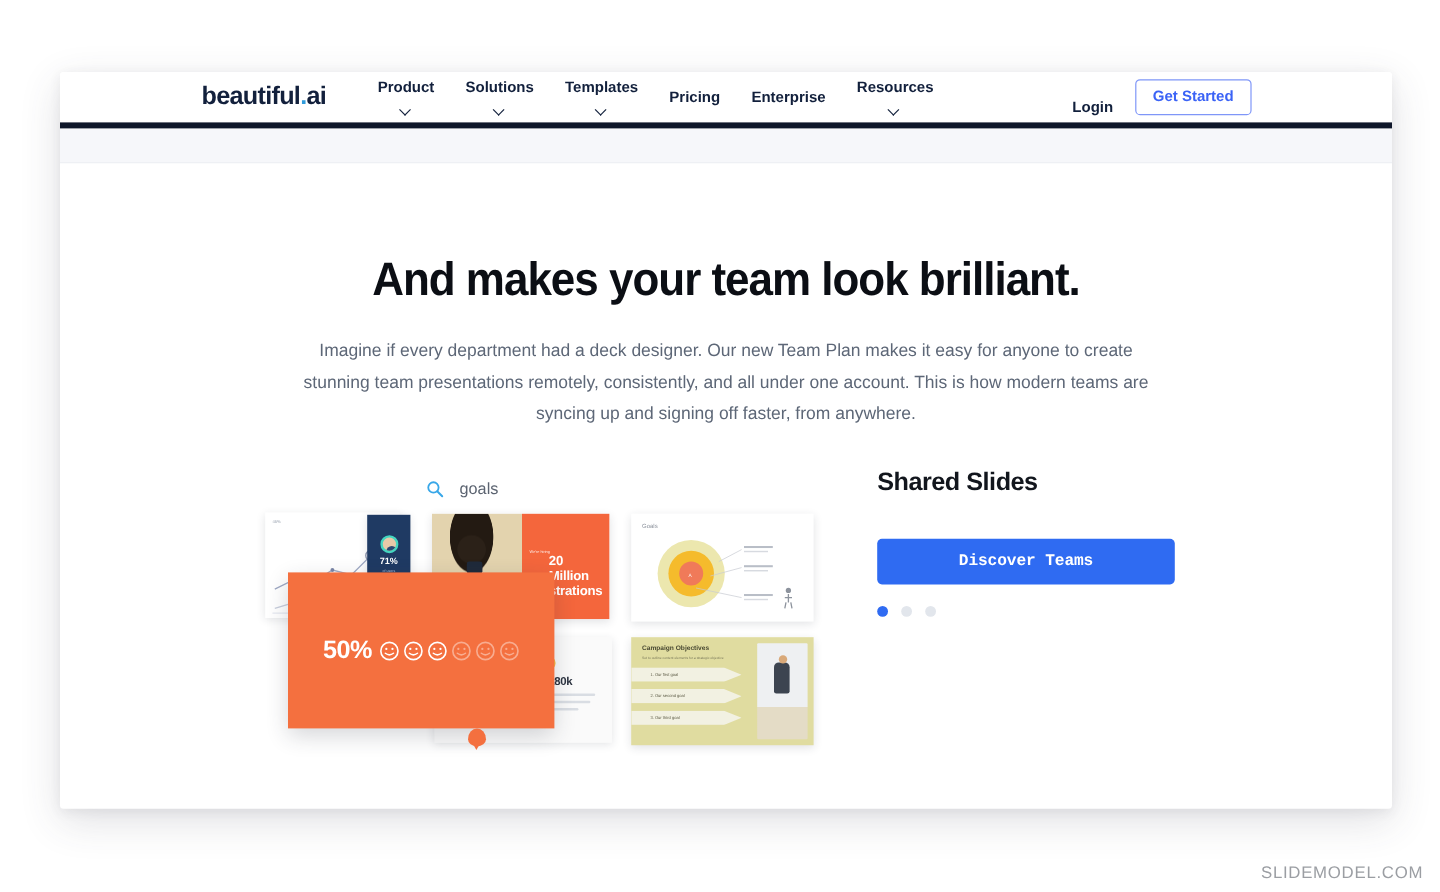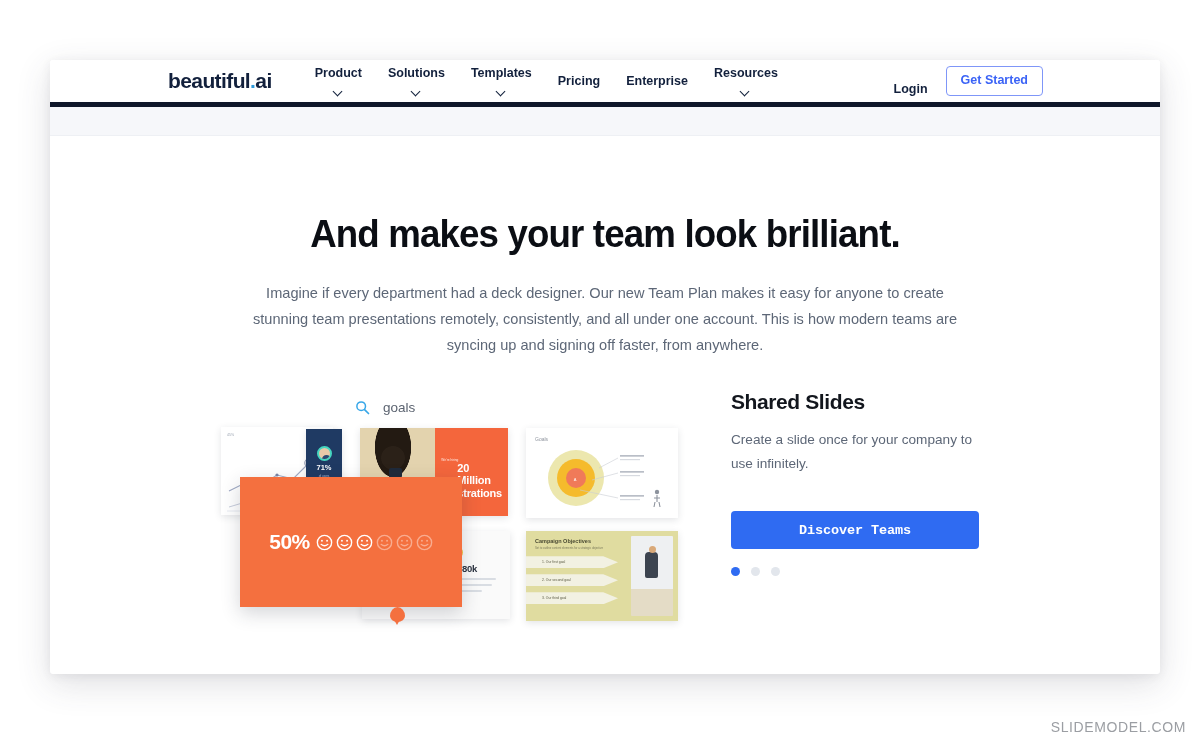--- a/index.html
+++ b/index.html
@@ -391,21 +391,20 @@
               <path d="M6 12.2 Q10 15.4 14 12.2" fill="none" stroke="#ffffff" stroke-width="1.5" stroke-linecap="round"></path>
             </svg>
           </div>
         </div>
 
         <div class="marker"></div>
       </div>
 
       <div class="panel">
         <h2>Shared Slides</h2>
-        <p>Create a slide once for your company to use infinitely.</p>
         <button class="cta">Discover Teams</button>
         <div class="dots">
           <span class="dot-ind active"></span>
           <span class="dot-ind"></span>
           <span class="dot-ind"></span>
         </div>
       </div>
 
     </div>
   </div>

